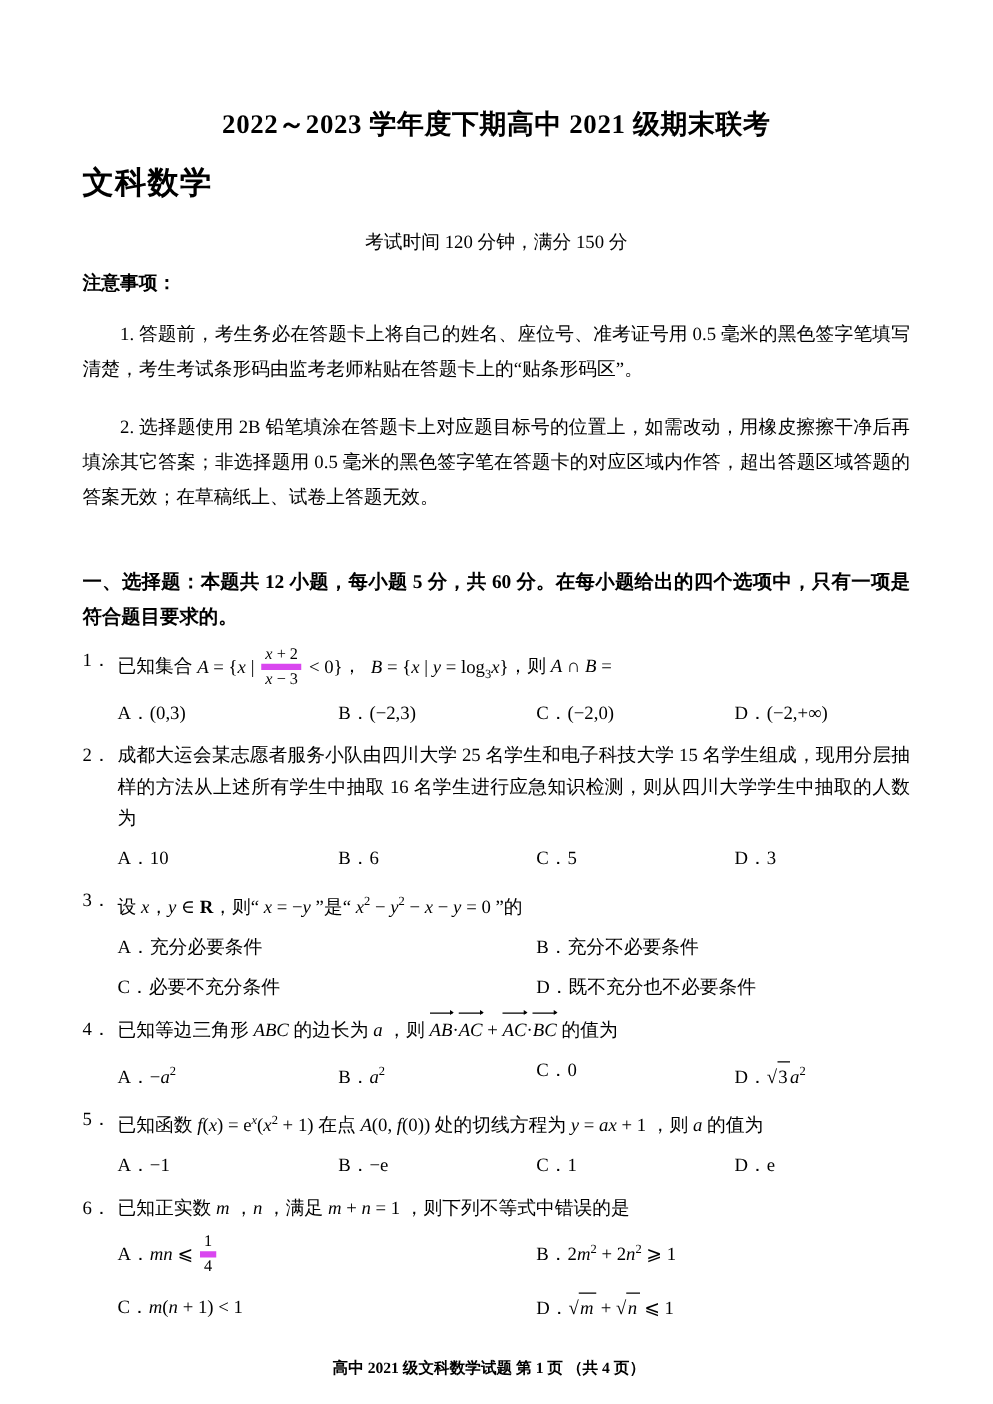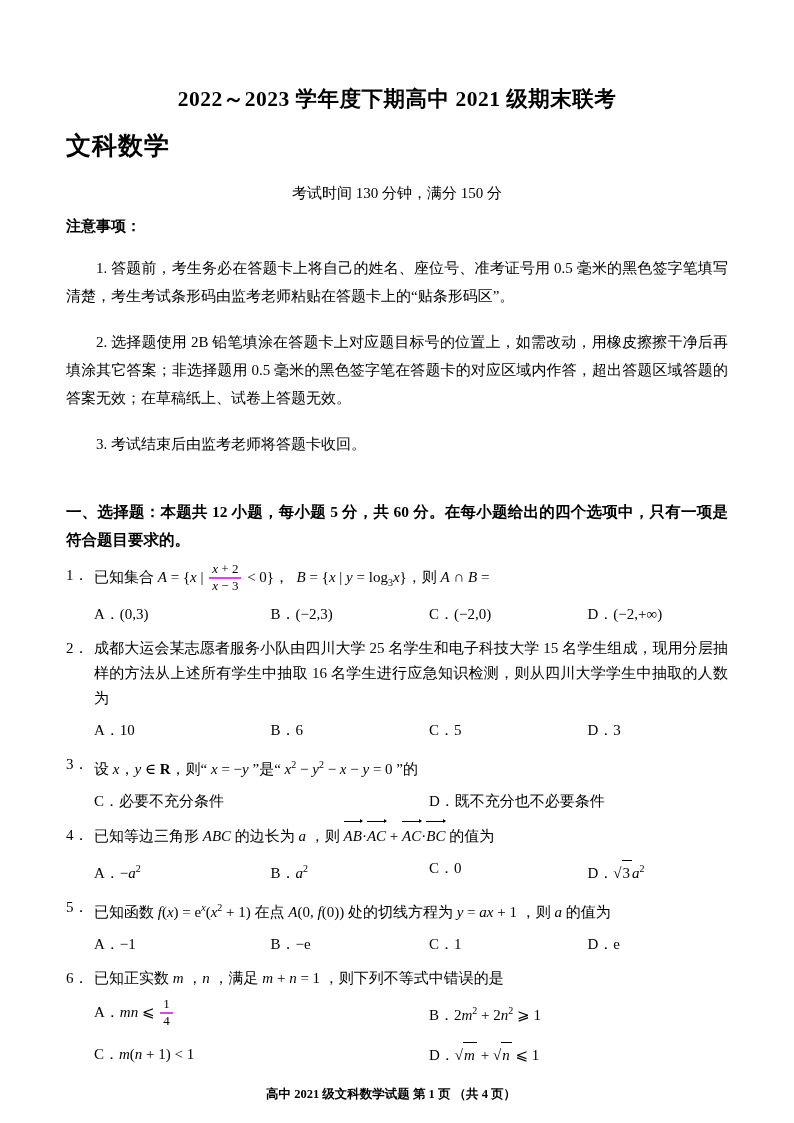--- a/index.html
+++ b/index.html
@@ -106,21 +106,21 @@
     margin: 0 2px;
     position: relative;
     top: -1px;
   }
   .frac .num {
     display: block;
     padding: 0 3px;
   }
   .frac .den {
     display: block;
-    border-top: 2px solid #d946ef;
+    border-top: 5px solid #d946ef;
     padding: 0 3px;
   }
   sup.ex {
     font-size: 10px;
     vertical-align: super;
   }
   sub.sb {
     font-size: 10px;
     vertical-align: sub;
   }
@@ -171,26 +171,25 @@
   }
   .nowrap { white-space: nowrap; }
 </style>
 </head>
 <body>
 
 <div class="page">
 
   <div class="doc-title">2022～2023 学年度下期高中 2021 级期末联考</div>
   <div class="doc-subject">文科数学</div>
-  <div class="doc-examinfo">考试时间 130 分钟，满分 150 分</div>
+  <div class="doc-examinfo">考试时间 120 分钟，满分 150 分</div>
 
   <div class="notice-head">注意事项：</div>
   <div class="notice-item">1. 答题前，考生务必在答题卡上将自己的姓名、座位号、准考证号用 0.5 毫米的黑色签字笔填写清楚，考生考试条形码由监考老师粘贴在答题卡上的“贴条形码区”。</div>
   <div class="notice-item">2. 选择题使用 2B 铅笔填涂在答题卡上对应题目标号的位置上，如需改动，用橡皮擦擦干净后再填涂其它答案；非选择题用 0.5 毫米的黑色签字笔在答题卡的对应区域内作答，超出答题区域答题的答案无效；在草稿纸上、试卷上答题无效。</div>
-  <div class="notice-item">3. 考试结束后由监考老师将答题卡收回。</div>
 
   <div class="section-head">一、选择题：本题共 12 小题，每小题 5 分，共 60 分。在每小题给出的四个选项中，只有一项是符合题目要求的。</div>
 
   <div class="q">
     <div class="q-num">1．</div>
     <div class="q-body">
       <div class="q-text">
         <span>已知集合 </span><span class="nowrap"><span class="mathi">A</span> = {<span class="mathi">x</span> |
         <span class="frac"><span class="num"><span class="mathi">x</span> + 2</span><span class="den"><span class="mathi">x</span> − 3</span></span>
         &lt; 0}</span>，&nbsp;&nbsp;<span class="nowrap"><span class="mathi">B</span> = {<span class="mathi">x</span> | <span class="mathi">y</span> = log<sub class="sb">3</sub><span class="mathi">x</span>}</span><span>，则 </span><span class="nowrap"><span class="mathi">A</span> ∩ <span class="mathi">B</span> =</span>
@@ -217,20 +216,24 @@
     </div>
   </div>
 
   <div class="q">
     <div class="q-num">3．</div>
     <div class="q-body">
       <div class="q-text">
         设 <span class="mathi">x</span>，<span class="mathi">y</span> ∈ <b>R</b>，则“ <span class="mathi">x</span> = −<span class="mathi">y</span> ”是“ <span class="mathi">x</span><sup class="ex">2</sup> − <span class="mathi">y</span><sup class="ex">2</sup> − <span class="mathi">x</span> − <span class="mathi">y</span> = 0 ”的
       </div>
       <div class="opts two">
+        <div><span>A．</span><span>充分必要条件</span></div>
+        <div class="ind"><span>B．</span><span>充分不必要条件</span></div>
+      </div>
+      <div class="opts two">
         <div><span>C．</span><span>必要不充分条件</span></div>
         <div class="ind"><span>D．</span><span>既不充分也不必要条件</span></div>
       </div>
     </div>
   </div>
 
   <div class="q">
     <div class="q-num">4．</div>
     <div class="q-body">
       <div class="q-text">

